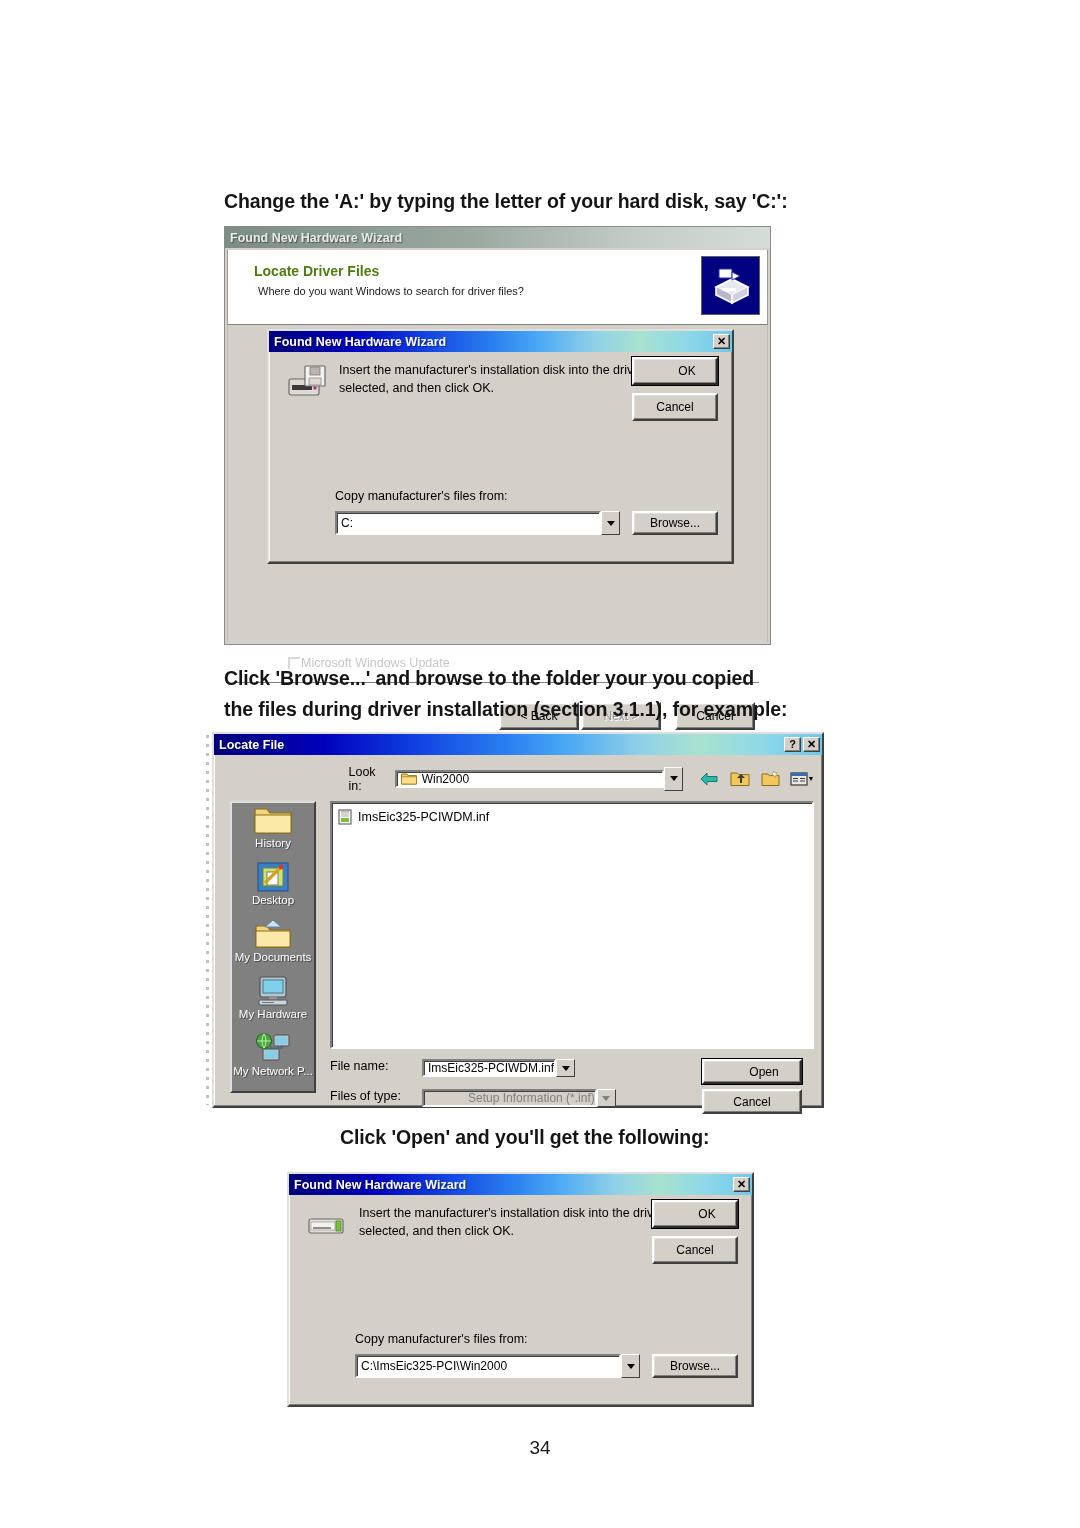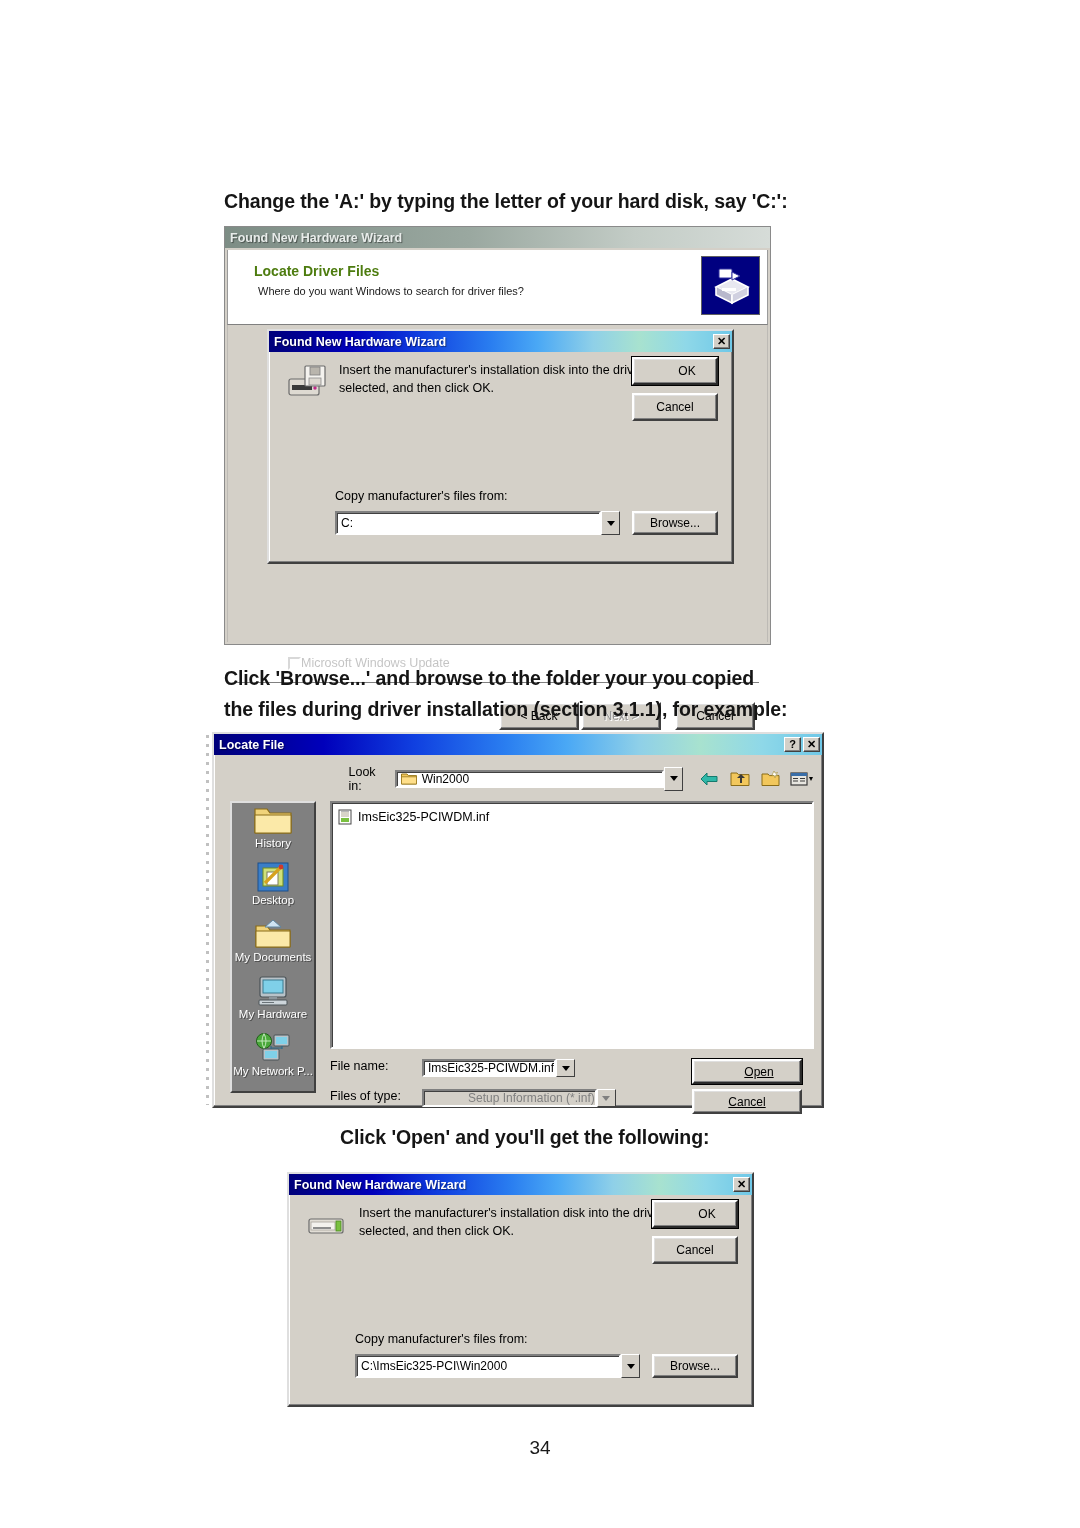--- a/index.html
+++ b/index.html
@@ -264,21 +264,21 @@
   .file-item { display:flex; align-items:center; gap:6px; font-size:12.5px; color:#000; }
 
   #lf-filename-row, #lf-filetype-row {
     position:absolute; left:114px; right:18px; height:24px;
     display:flex; align-items:flex-start;
   }
   #lf-filename-row { top:302px; }
   #lf-filetype-row { top:332px; }
   .lf-lbl { width:92px; font-size:12.5px; color:#000; }
   .lf-combo { flex:1; display:flex; align-items:stretch; max-width:276px; }
-  .lf-actbtn { width:110px; height:25px; margin-left:auto;text-decoration:underline; }
+  .lf-actbtn { width:100px; height:25px; margin-left:auto; }
 
   #page-number {
     position:absolute; left:0; right:0; top:1437px;
     text-align:center; font-size:19px; color:#1a1a1a;
     font-family:"Liberation Sans", sans-serif;
   }
 
   .scan-artifact {
     position:absolute; left:206px; top:735px; width:3px; height:370px;
     background:repeating-linear-gradient(to bottom, #8d8d8d 0 3px, transparent 3px 9px);

